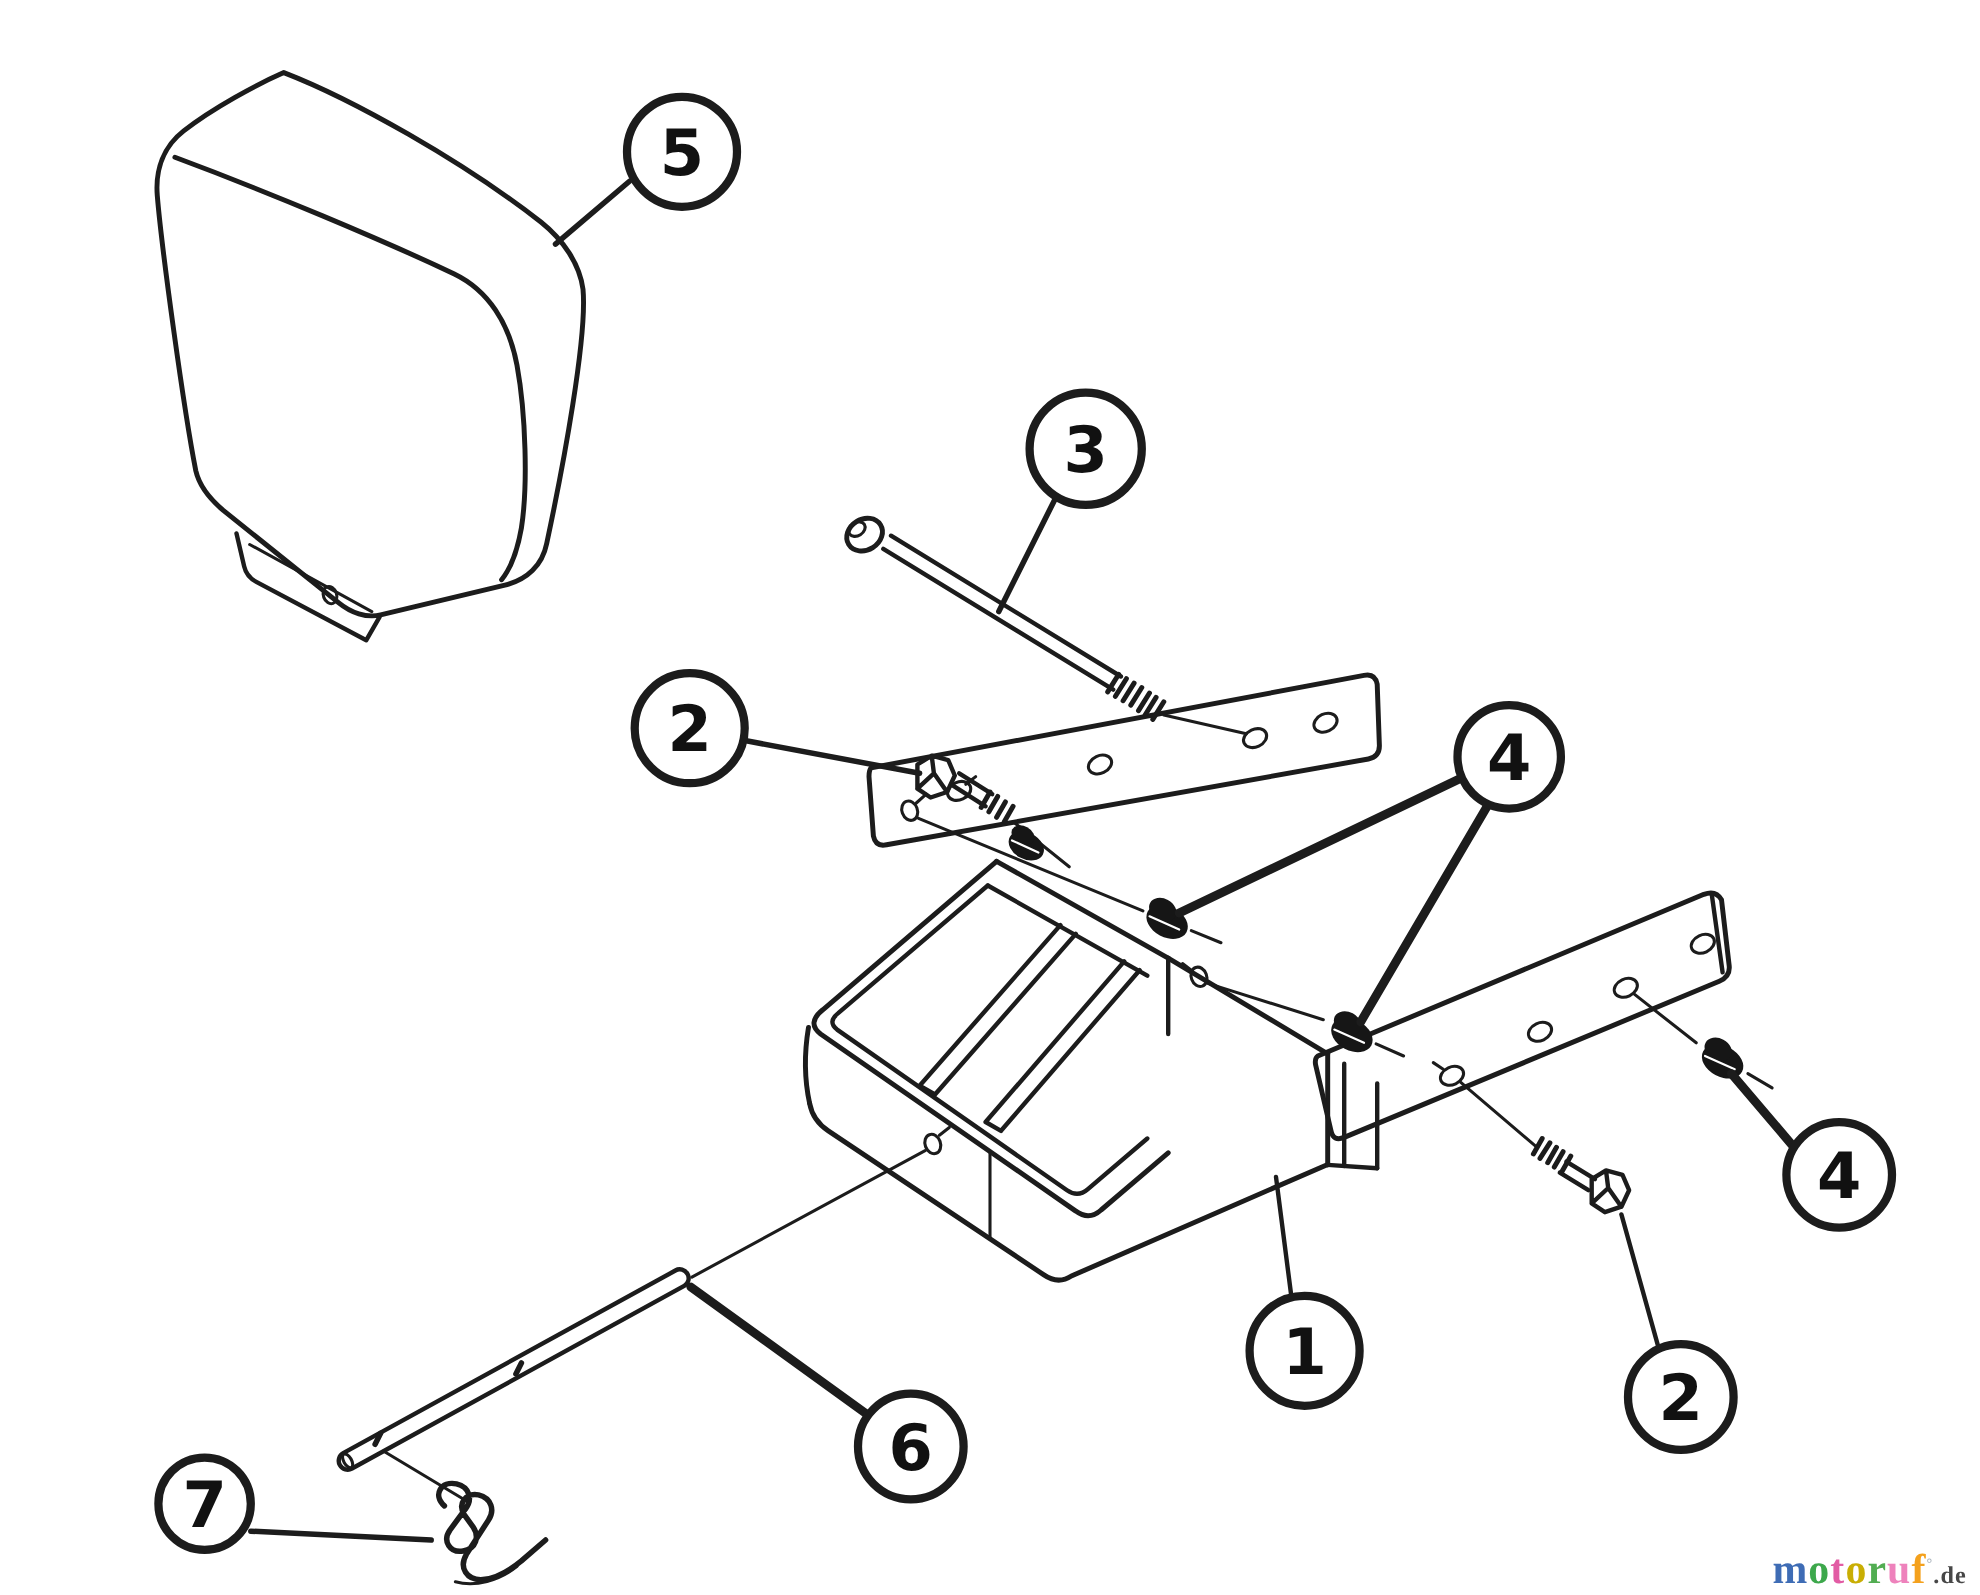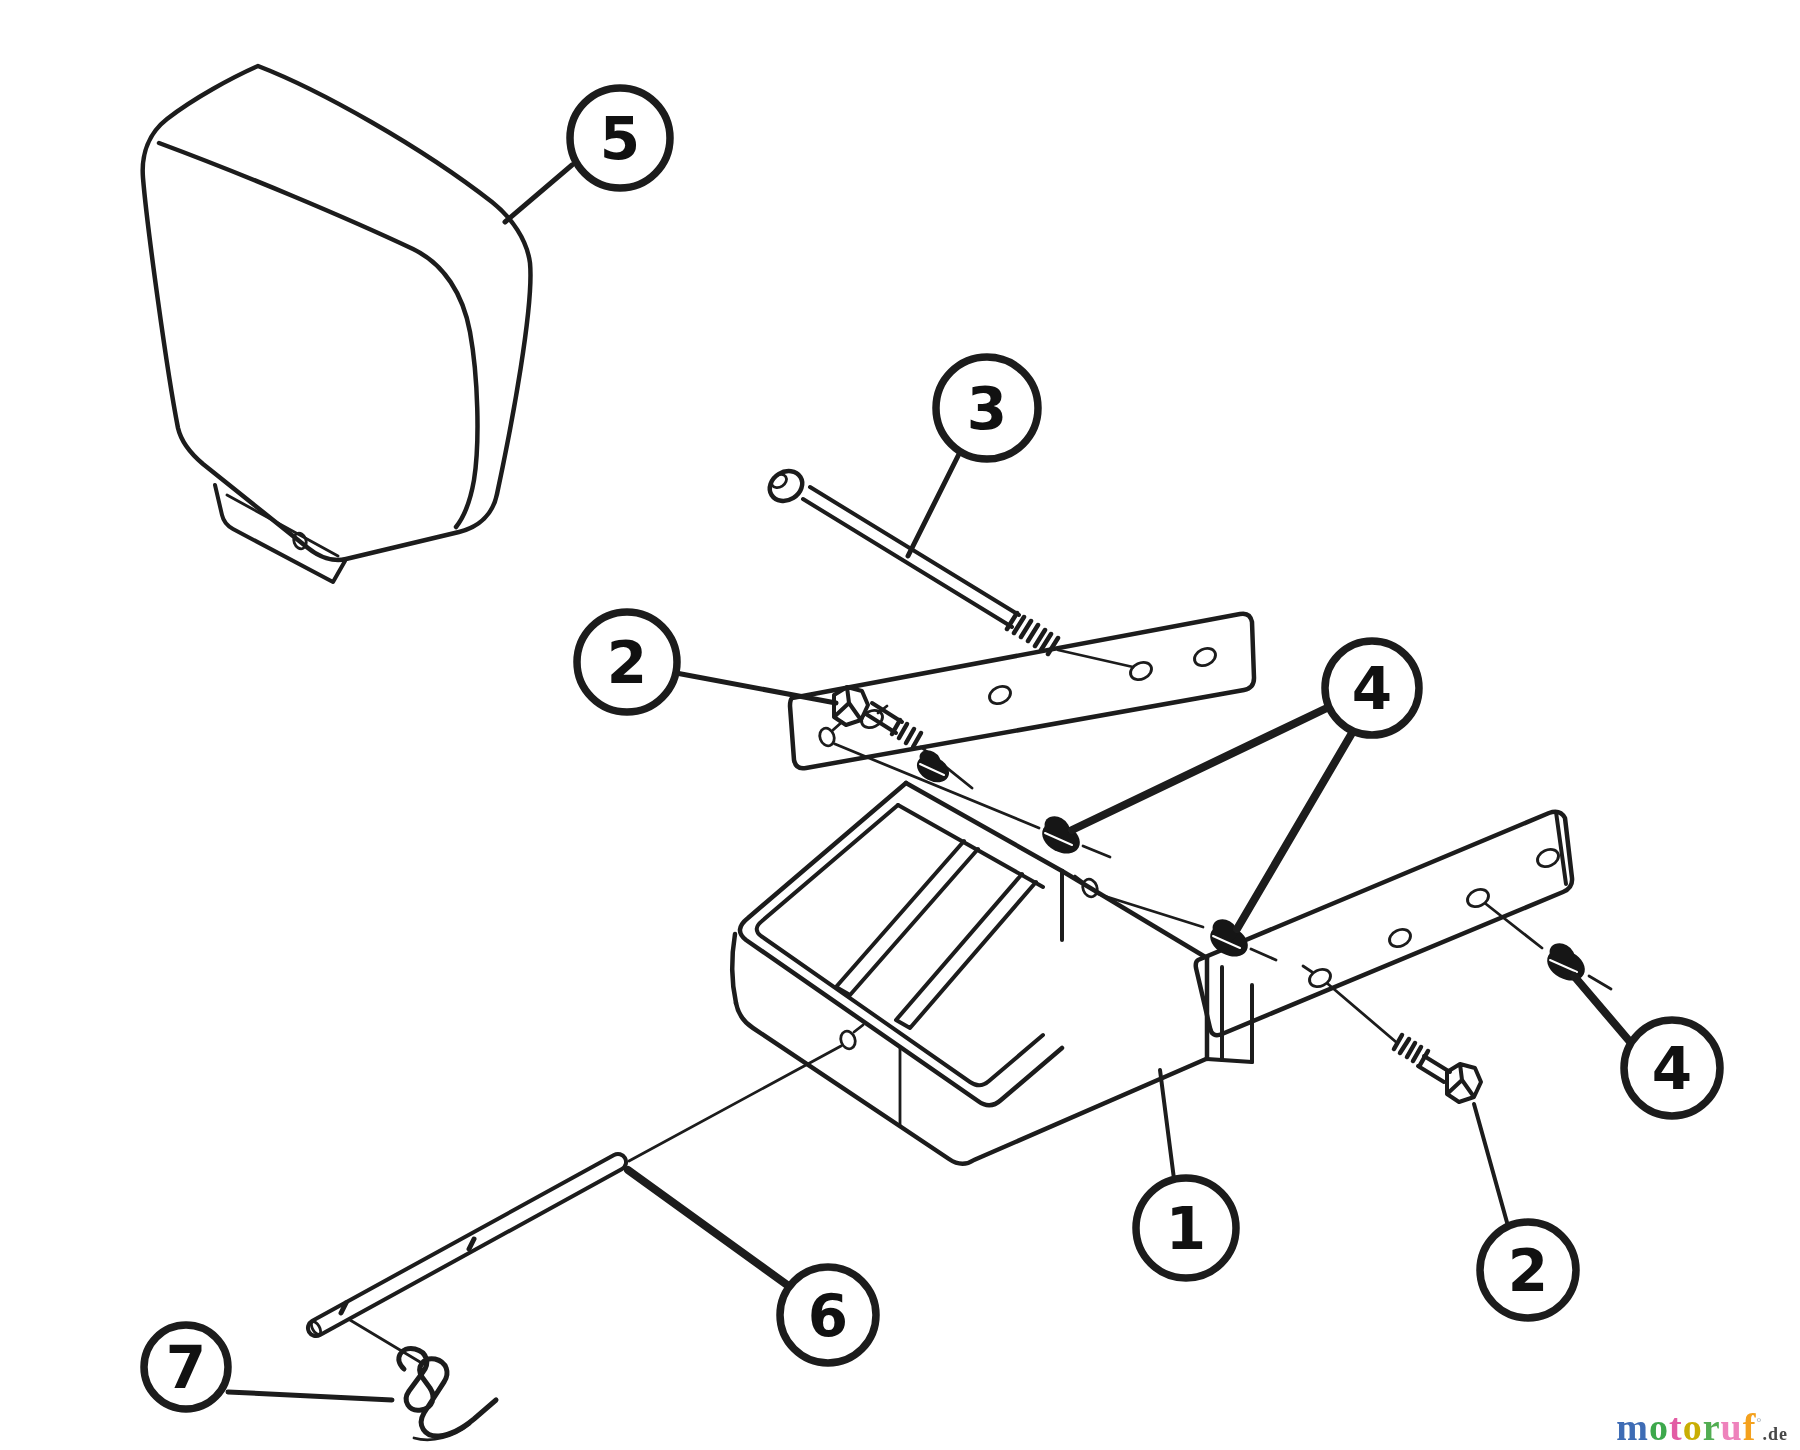--- a/index.html
+++ b/index.html
@@ -21,21 +21,21 @@
     fill:#111111; stroke:none;
     font-family:"DejaVu Sans", sans-serif; font-weight:bold; font-size:58px;
     text-anchor:middle;
   }
   .watermark {
     position:absolute; right:12px; bottom:4px;
     font-family:"Liberation Serif", serif; font-weight:600; font-size:38px;
     letter-spacing:1px; white-space:nowrap; line-height:1;
   }
   .watermark .mark { font-size:13px; vertical-align:super; color:#aab4bd; }
-  .watermark .suffix { font-size:18px; }
+  .watermark .suffix { font-size:22px; }
 </style>
 </head>
 <body>
 
 <div class="stage">
   <svg width="1800" height="1450" viewBox="0 0 1800 1450">
 
     <g>
       <path class="w-main" d="
         M 258,66

